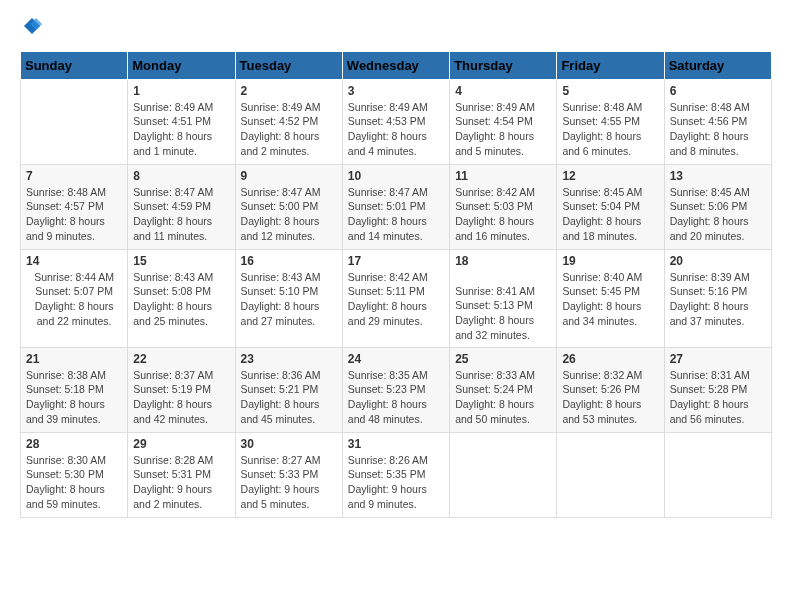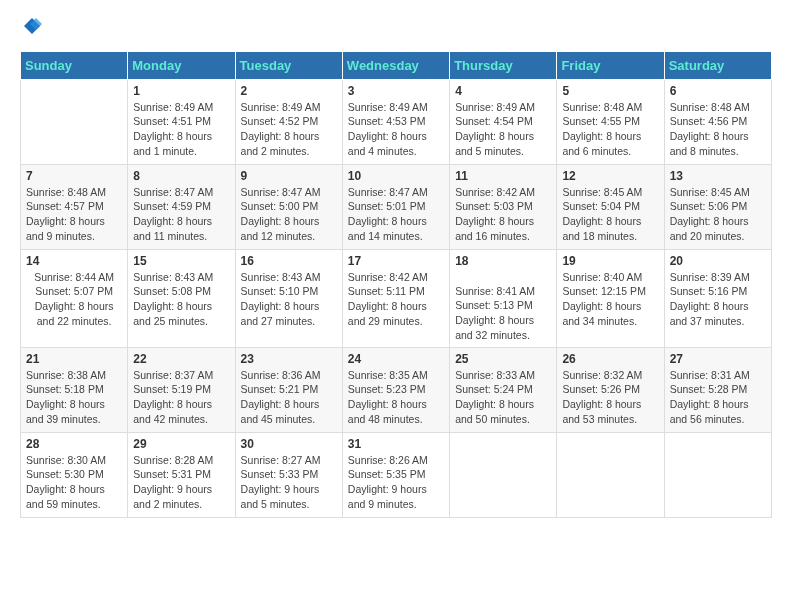--- a/index.html
+++ b/index.html
@@ -52,21 +52,21 @@
       color: #555;
     }
     .calendar {
       width: 100%;
       border-collapse: collapse;
       table-layout: fixed;
       font-size: 11px;
     }
     .calendar thead tr th {
       background-color: #2c6fad;
-      color: #5eead4;
+      color: #000000;
       padding: 6px 4px;
       text-align: left;
       font-size: 13px;
       font-weight: bold;
       border: 1px solid #fff;
     }
     .calendar tbody tr td {
       border: 1px solid #ddd;
       vertical-align: top;
       padding: 4px 5px;
@@ -256,21 +256,21 @@
           <td>
             <div class="day-num">18</div>
             <div class="day-info" style="white-space: pre-line; margin-top: 16px;">Sunrise: 8:41 AM
 Sunset: 5:13 PM
 Daylight: 8 hours
 and 32 minutes.</div>
           </td>
           <td>
             <div class="day-num">19</div>
             <div class="day-info" style="white-space: pre-line;">Sunrise: 8:40 AM
-Sunset: 12:15 PM
+Sunset: 5:45 PM
 Daylight: 8 hours
 and 34 minutes.</div>
           </td>
           <td>
             <div class="day-num">20</div>
             <div class="day-info" style="white-space: pre-line;">Sunrise: 8:39 AM
 Sunset: 5:16 PM
 Daylight: 8 hours
 and 37 minutes.</div>
           </td>

